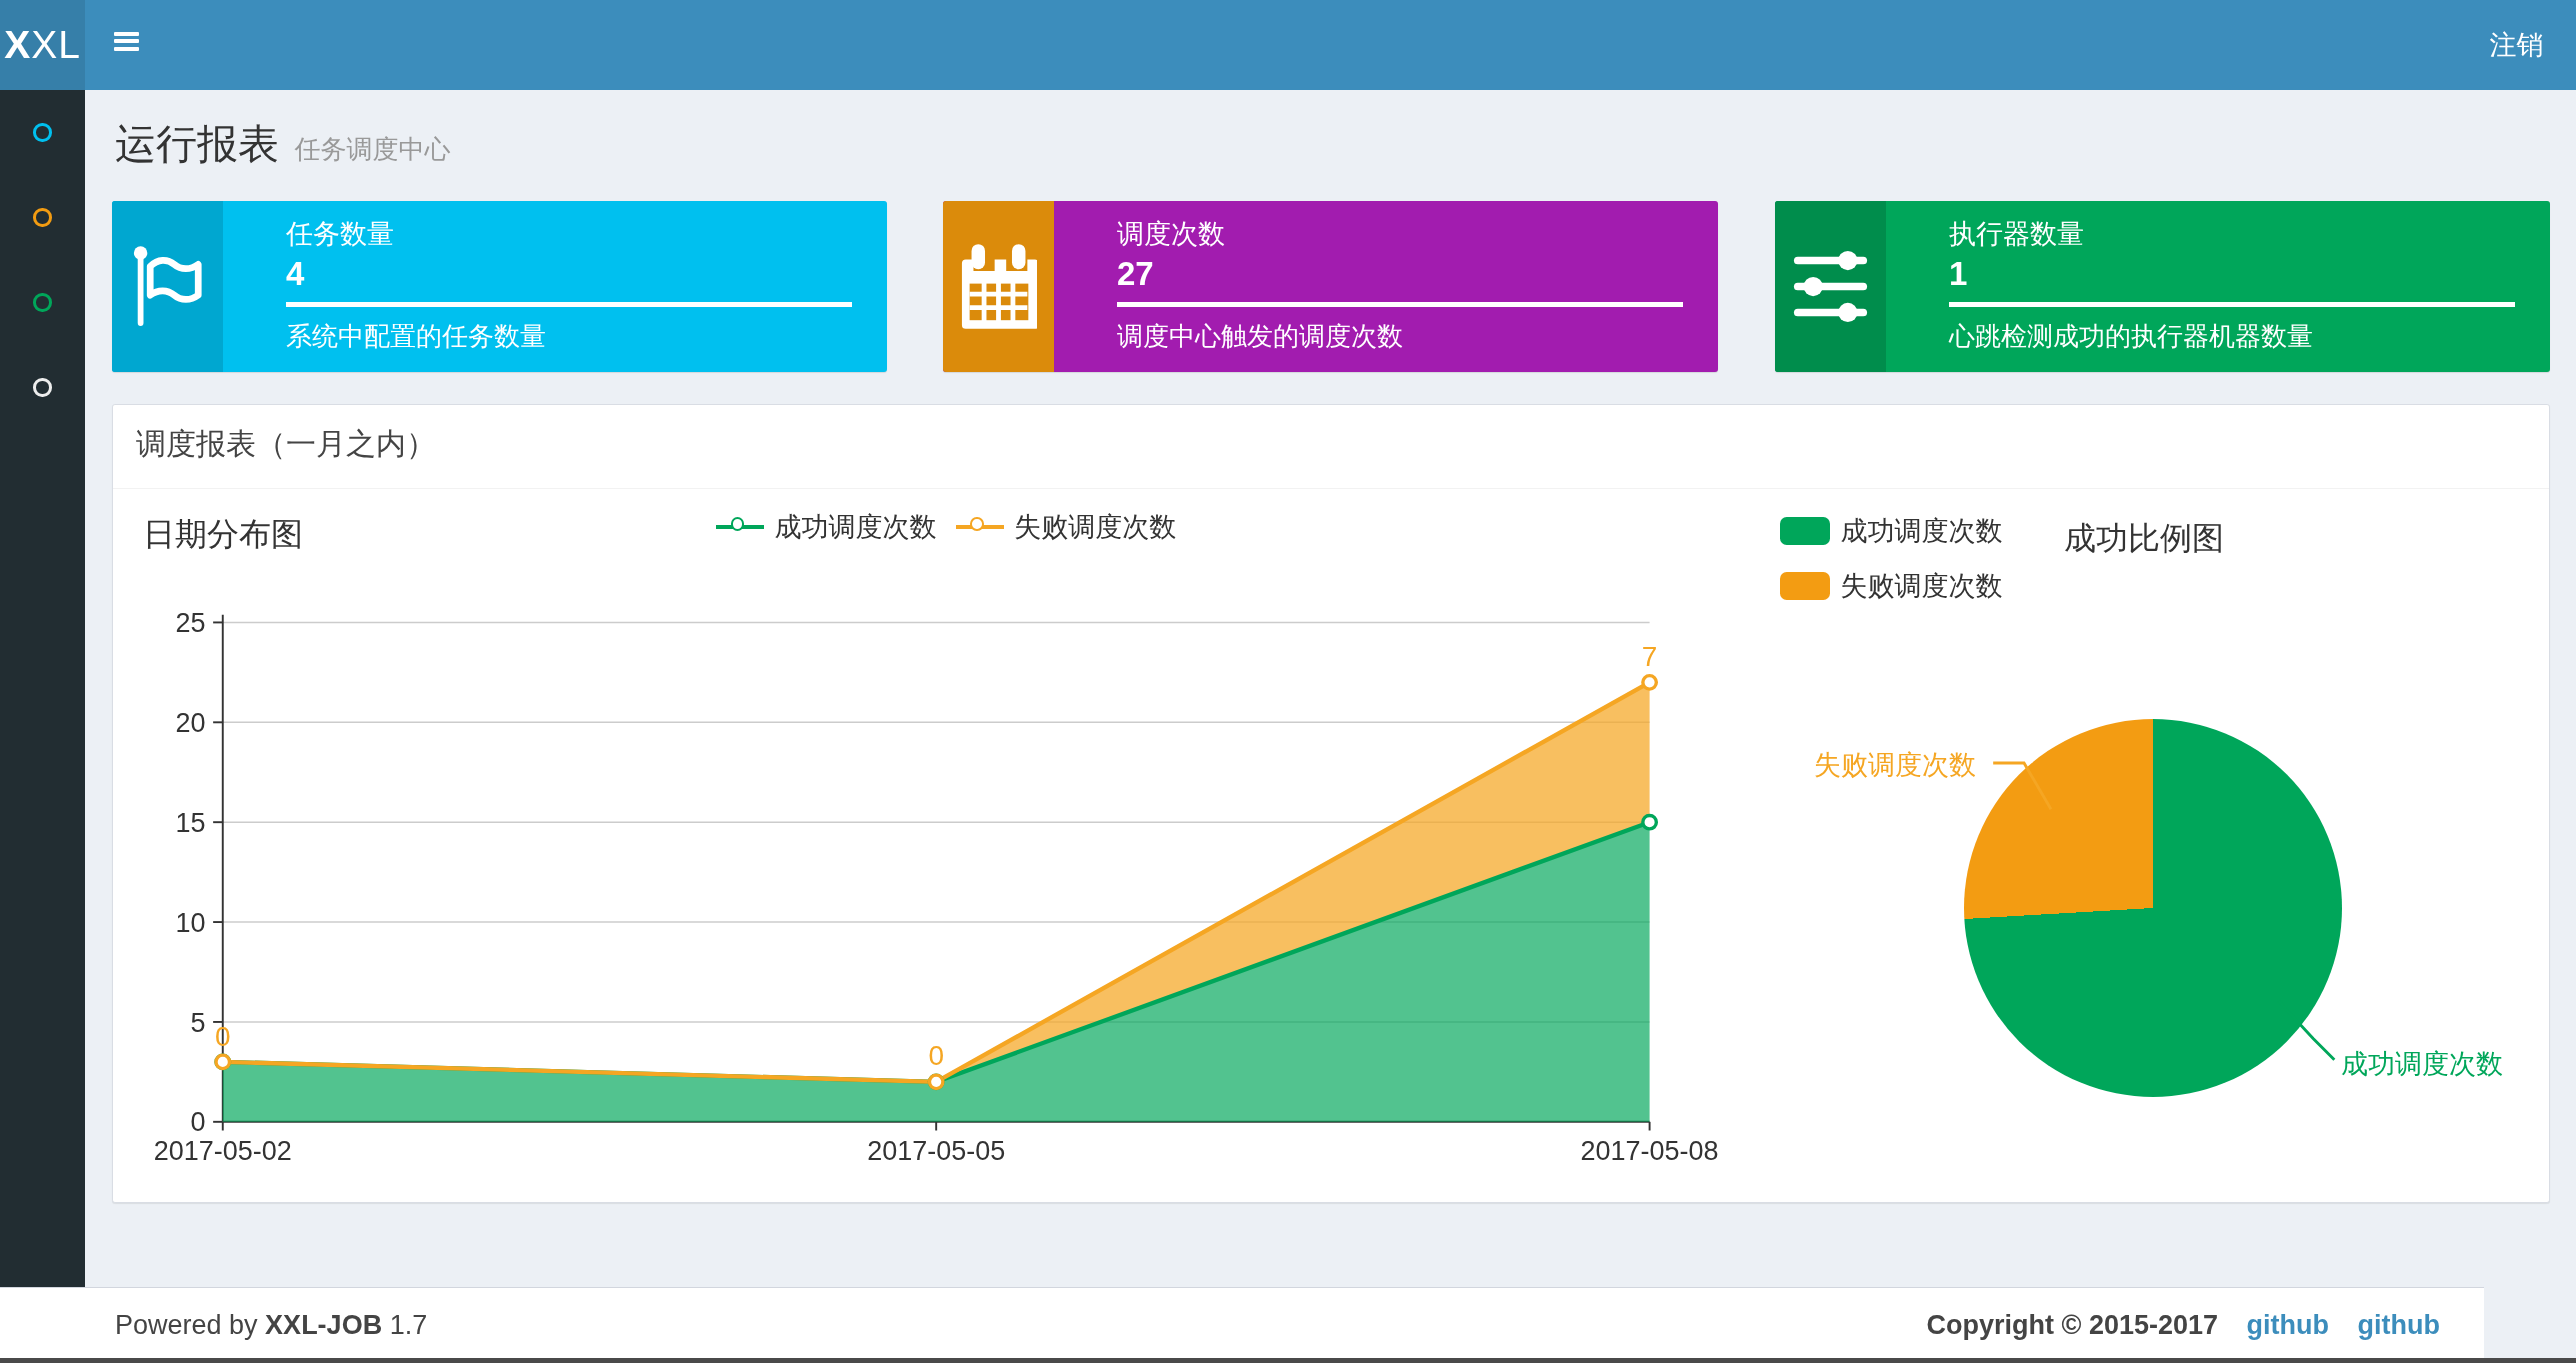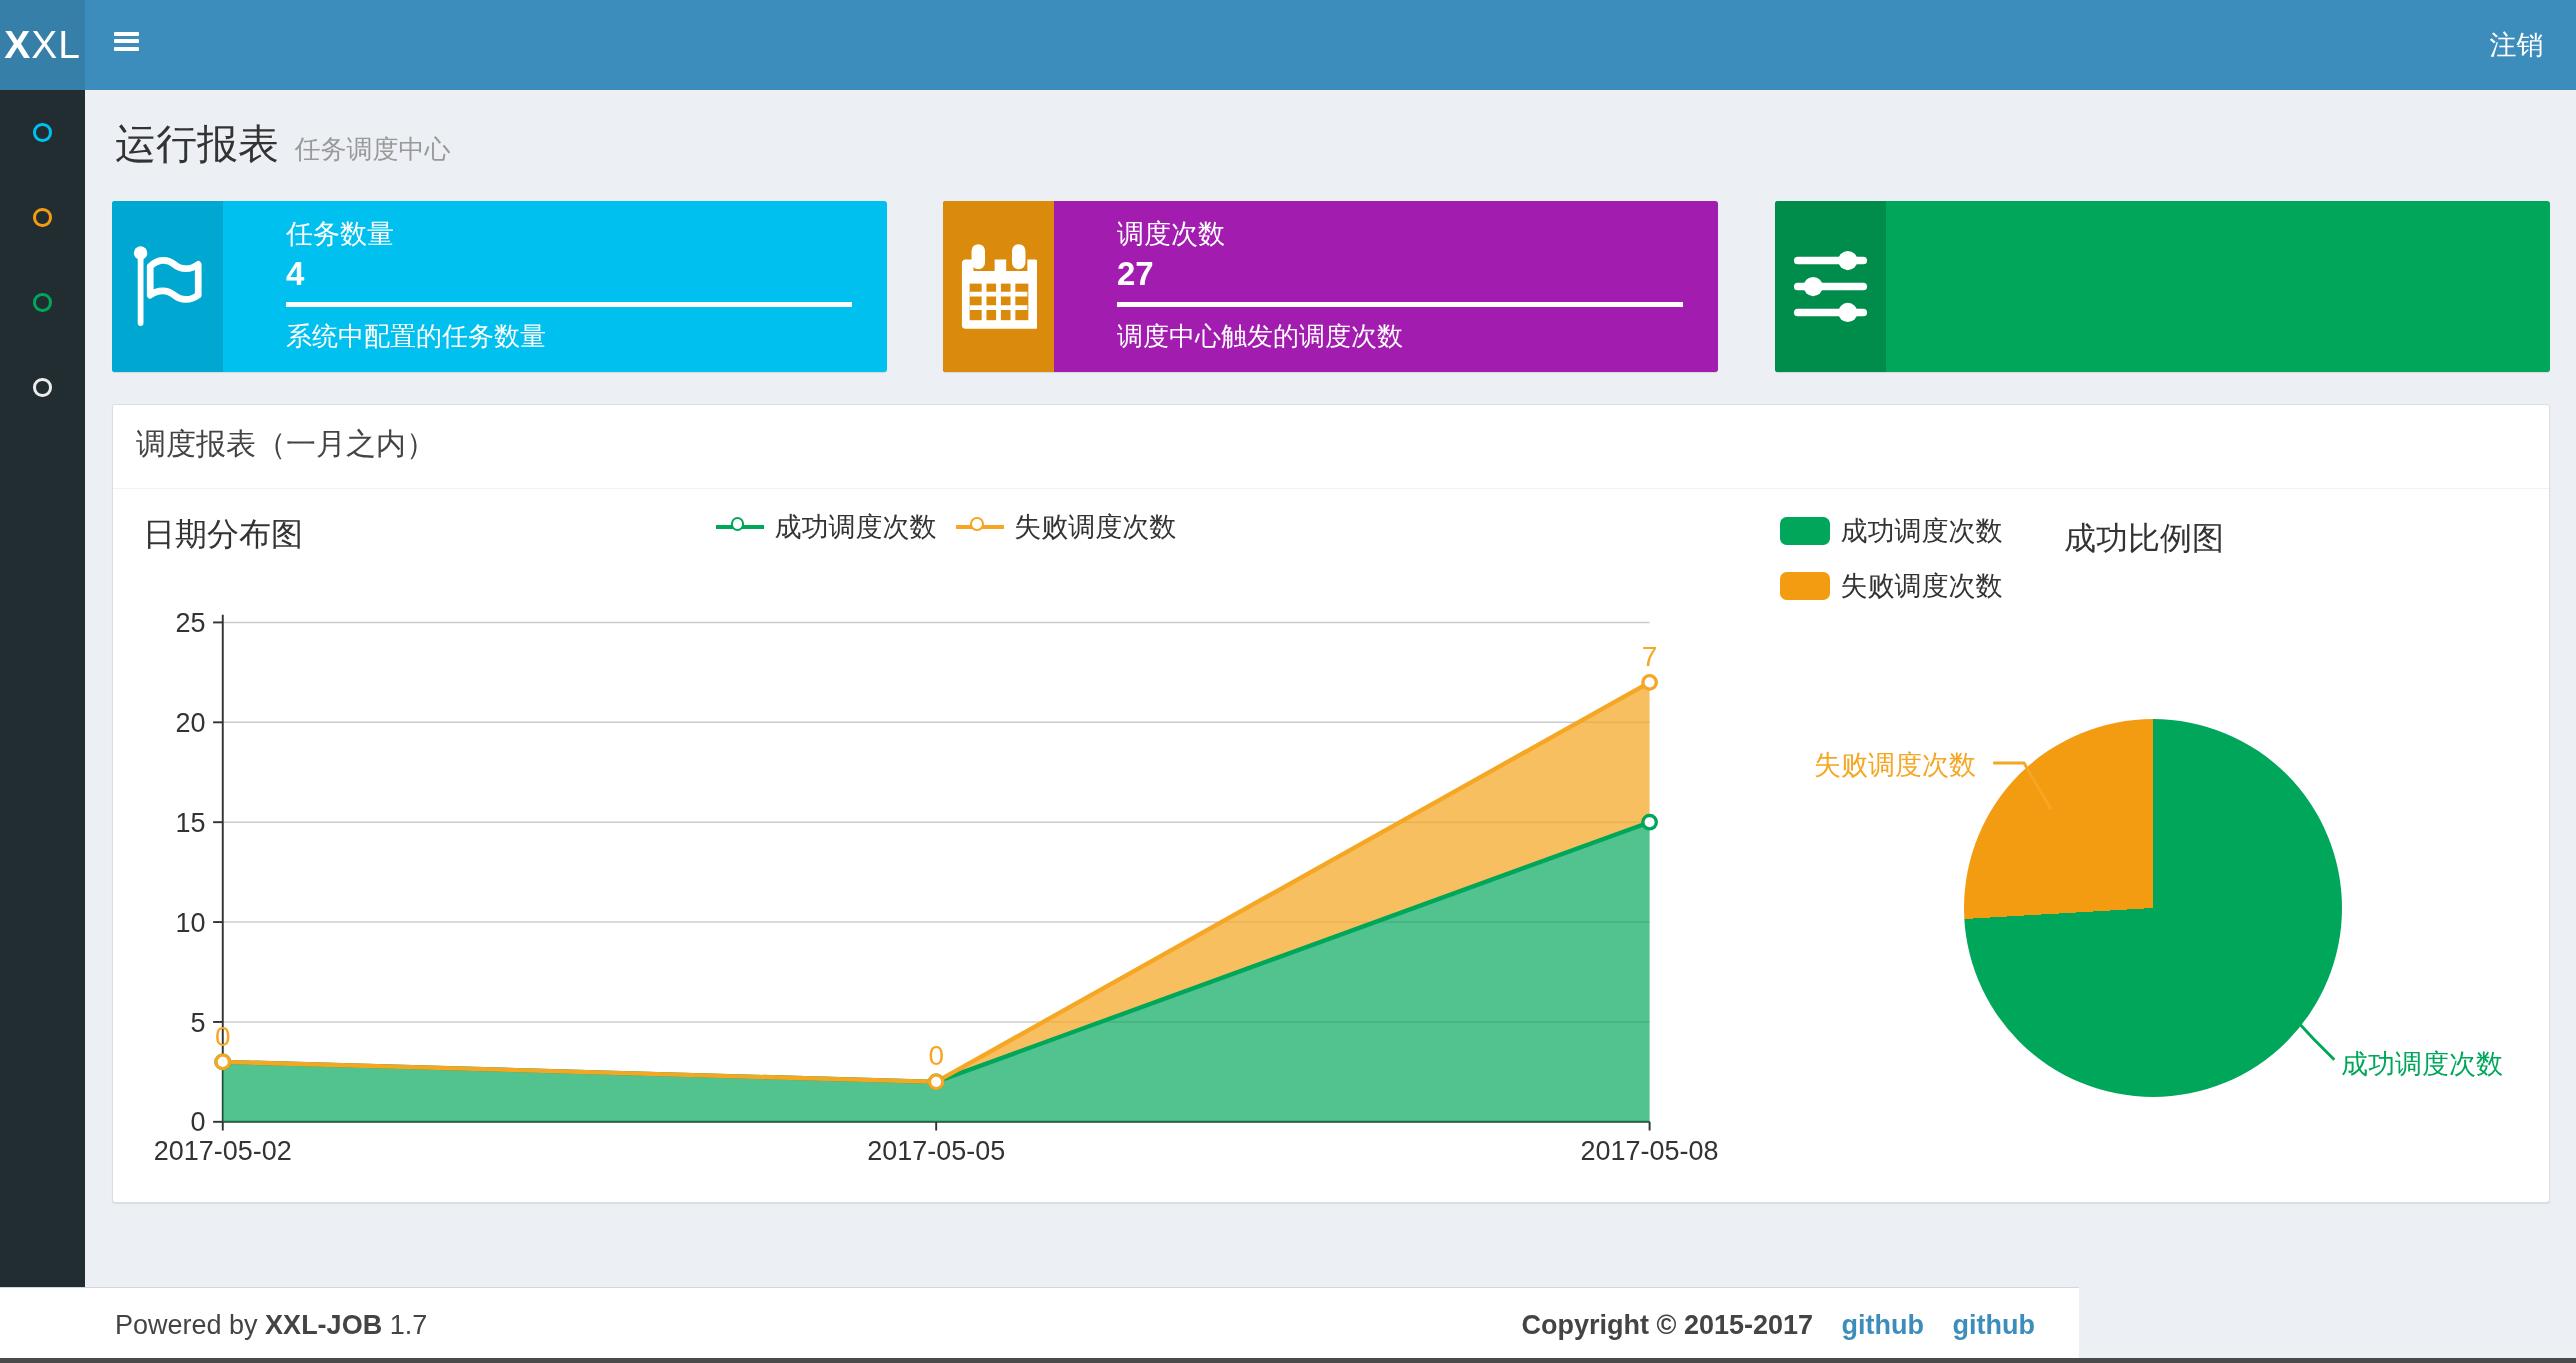--- a/index.html
+++ b/index.html
@@ -64,21 +64,21 @@
   
   .area-chart { position:absolute; left:23px; top:174px; width:1610px; height:593px; }
   .area-chart svg text { font-family:"Liberation Sans","DejaVu Sans",sans-serif; }
   
   .pie { position:absolute; left:1851px; top:314px; width:378px; height:378px; border-radius:50%; }
   .pie-overlay { position:absolute; left:1672px; top:300px; width:771px; height:405px; pointer-events:none; }
   .pie-callout { position:absolute; font-size:27px; }
   .pc-fail { left:1701px; top:342px; color:#f5a623; }
   .pc-success { left:2228px; top:641px; color:#00a65a; }
   
-  .footer { position:absolute; left:0; top:1287px; width:2079px; height:76px; background:#fff; border-top:1px solid #d2d6de; }
+  .footer { position:absolute; left:0; top:1287px; width:2484px; height:76px; background:#fff; border-top:1px solid #d2d6de; }
   .foot-left { position:absolute; left:115px; top:0; height:75px; line-height:75px; font-size:27px; color:#444; }
   .foot-left b { font-weight:700; }
   .foot-right { position:absolute; right:44px; top:0; height:75px; line-height:75px; font-size:27px; color:#444; font-weight:700; }
   .foot-right a { color:#3c8dbc; text-decoration:none; margin-left:21px; font-weight:700; }
   .window-edge { position:absolute; left:0; bottom:0; width:2576px; height:4.8px; background:#4a4a4a; }
 </style>
 </head>
 <body>
 
 <div id="app">
@@ -164,20 +164,26 @@
       <svg width="77" height="87" viewBox="0 0 80 90">
         <g fill="#fff">
           <rect x="2" y="14" width="76" height="8" rx="4"></rect>
           <circle cx="58" cy="18" r="10"></circle>
           <rect x="2" y="41" width="76" height="8" rx="4"></rect>
           <circle cx="22" cy="45" r="10"></circle>
           <rect x="2" y="68" width="76" height="8" rx="4"></rect>
           <circle cx="58" cy="72" r="10"></circle>
         </g>
       </svg>
+    </div>
+    <div class="ib-body">
+      <div class="ib-title">执行器数量</div>
+      <div class="ib-value">1</div>
+      <div class="ib-line"></div>
+      <div class="ib-desc">心跳检测成功的执行器机器数量</div>
     </div>
   </div>
 
   <div class="panel">
     <div class="panel-title">调度报表（一月之内）</div>
     <div class="panel-header-line"></div>
 
     <div class="chart-title t-line">日期分布图</div>
 
     <div class="line-legend">

